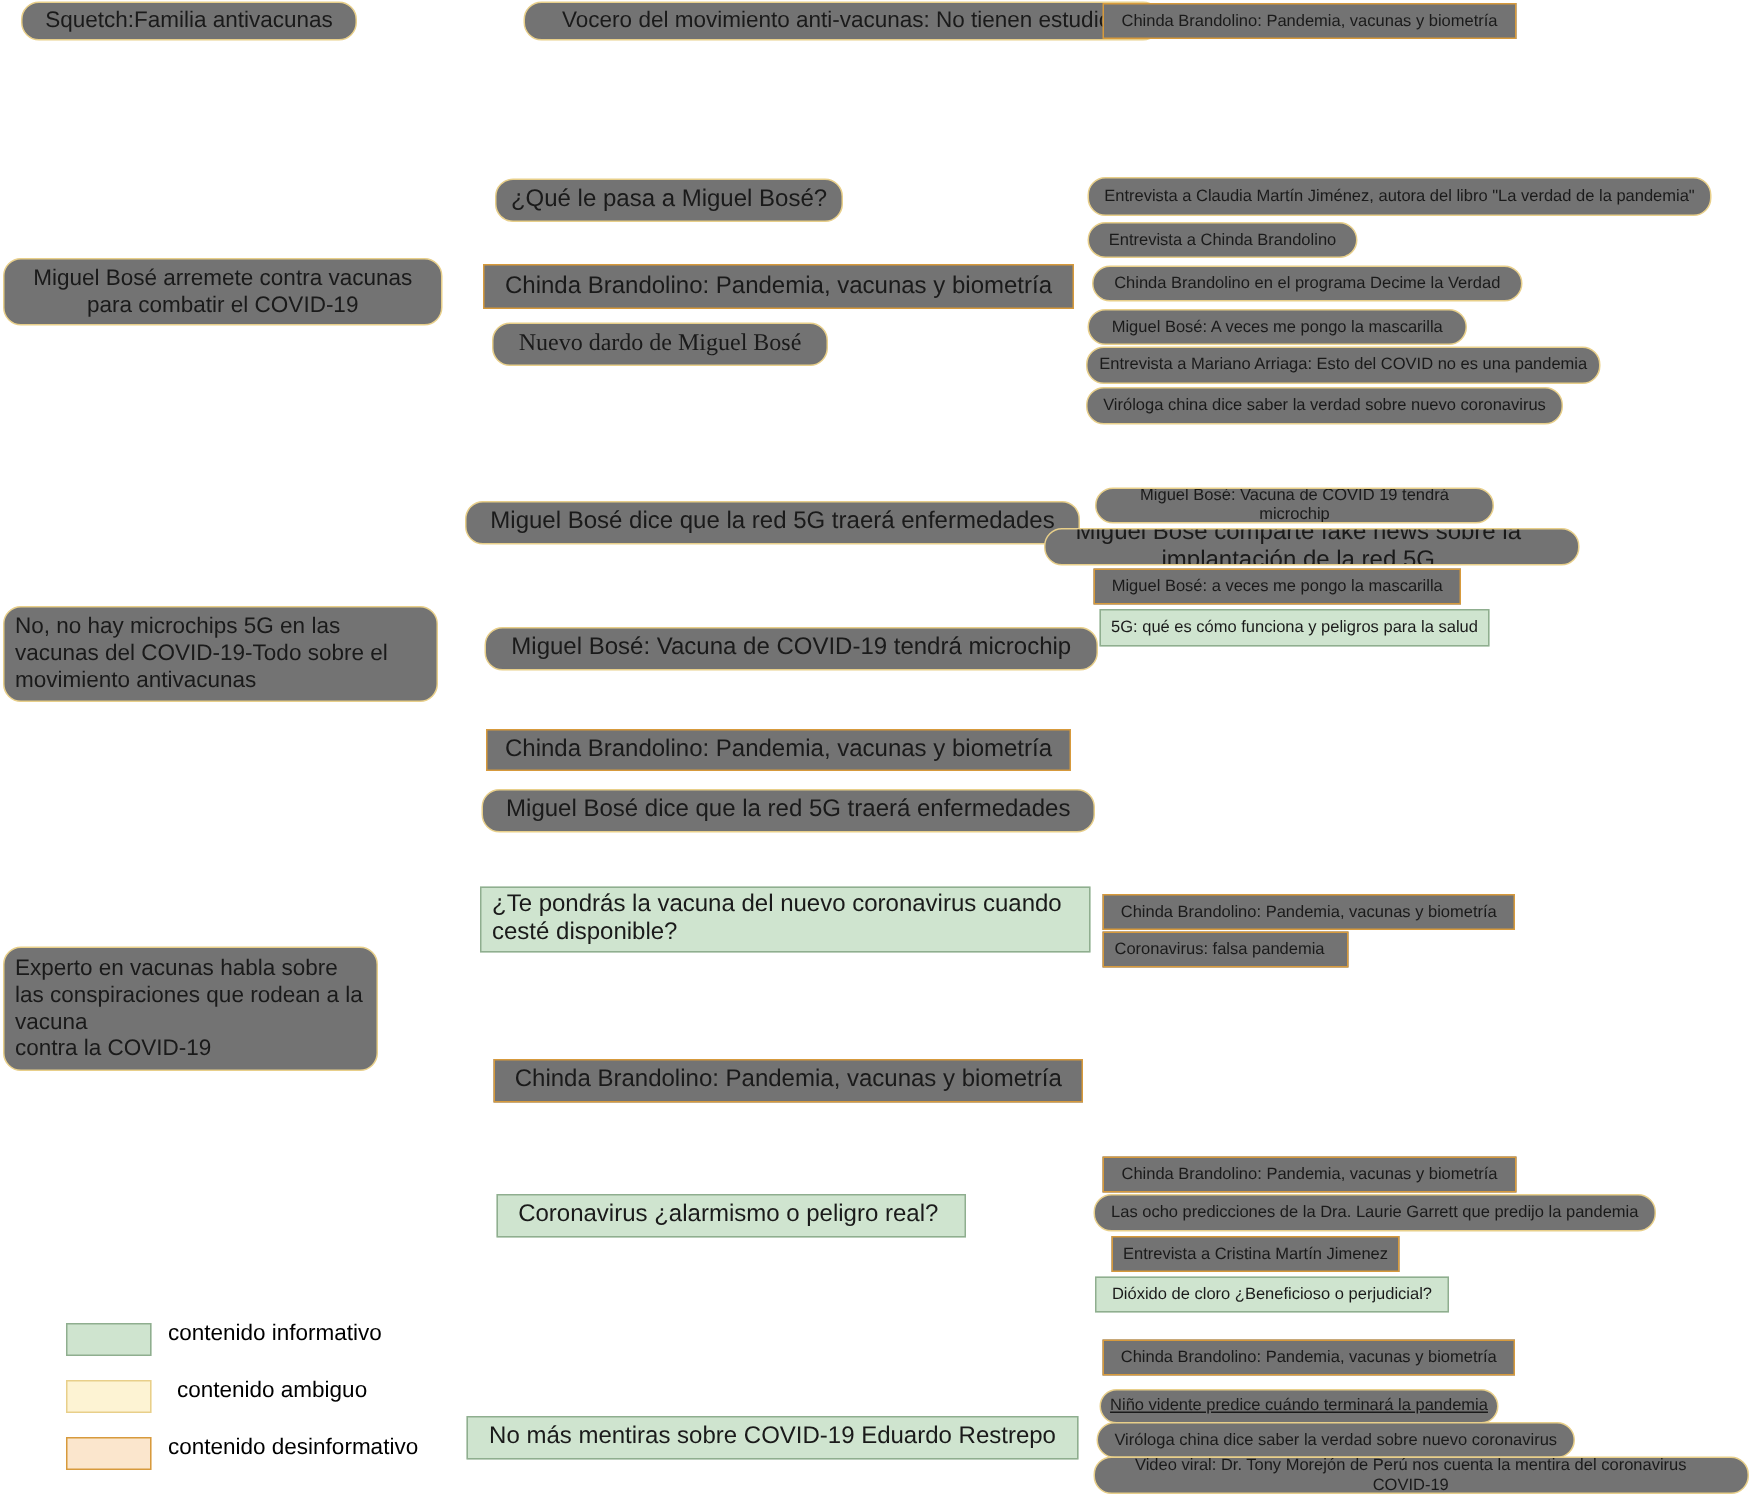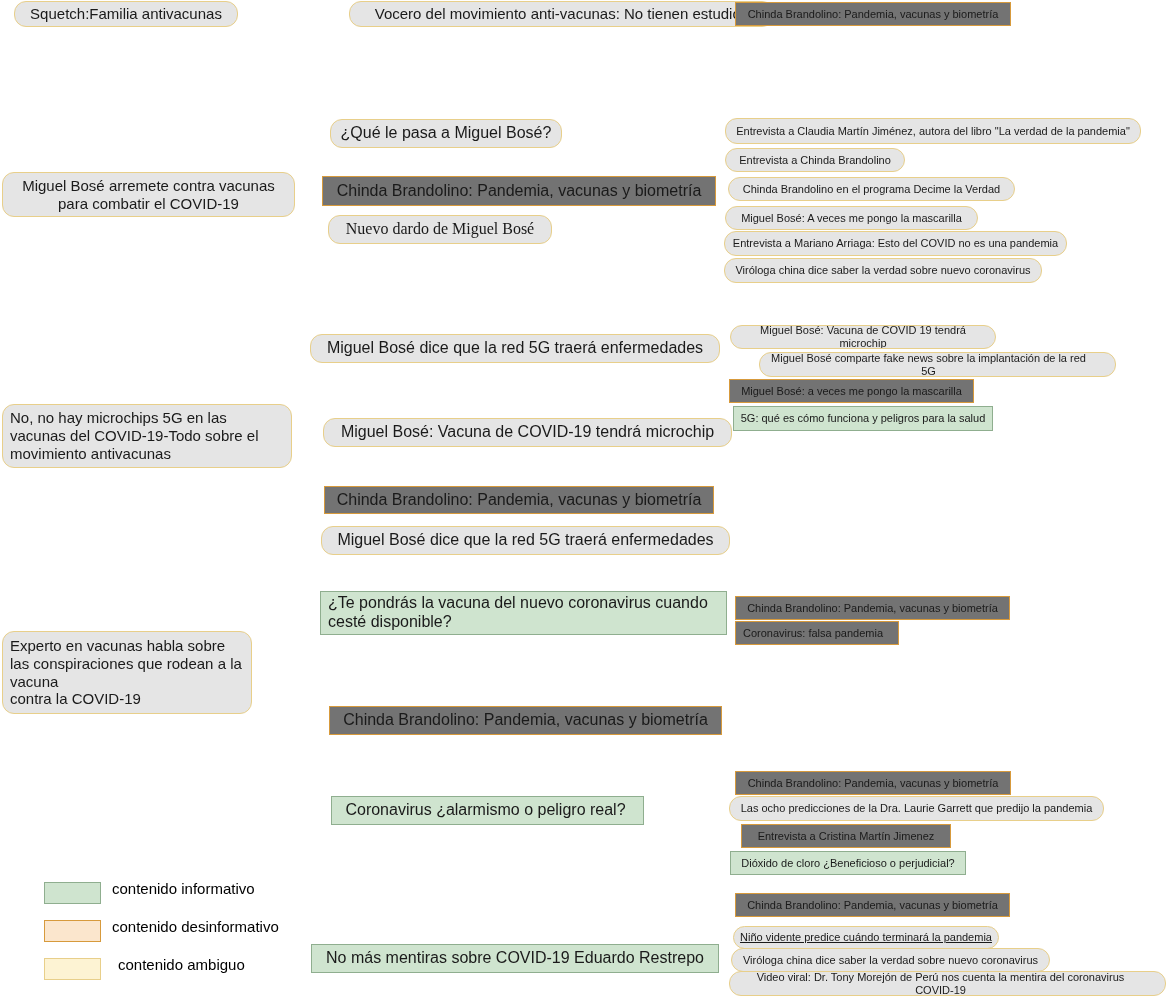--- a/index.html
+++ b/index.html
@@ -27,21 +27,21 @@
     border-width: 1.5px;
     border-style: solid;
     display: flex;
     align-items: center;
     line-height: 1.18;
     white-space: pre-line;
     overflow: hidden;
   }
   
   .cat-ambiguo {
-    background: #e5e5e5;
+    background: #737373;
     border-color: #e8cf8a;
     border-radius: 12px;
   }
   .cat-desinformativo {
     background: #737373;
     border-color: #d79a3c;
   }
   .cat-informativo {
     background: #cfe4cf;
     border-color: #8fae8f;
@@ -93,56 +93,56 @@
       <div class="node cat-ambiguo al-center" style="left: 2px; top: 172px; width: 293px; height: 45px; font-size: 15px; padding-left: 6px; padding-right: 6px;">Miguel Bosé arremete contra vacunas
 para combatir el COVID-19</div>
       <div class="node cat-ambiguo al-center" style="left: 728px; top: 177px; width: 287px; height: 24px; font-size: 11px; padding-left: 6px; padding-right: 6px;">Chinda Brandolino en el programa Decime la Verdad</div>
       <div class="node cat-desinformativo al-center" style="left: 322px; top: 176px; width: 394px; height: 30px; font-size: 16px; padding-left: 6px; padding-right: 6px;">Chinda Brandolino: Pandemia, vacunas y biometría</div>
       <div class="node cat-ambiguo al-center" style="left: 725px; top: 206px; width: 253px; height: 24px; font-size: 11px; padding-left: 6px; padding-right: 6px;">Miguel Bosé: A veces me pongo la mascarilla</div>
       <div class="node cat-ambiguo al-center" style="left: 328px; top: 215px; width: 224px; height: 29px; font-size: 16px; padding-left: 6px; padding-right: 6px; font-family: Liberation Serif, serif;">Nuevo dardo de Miguel Bosé</div>
       <div class="node cat-ambiguo al-center" style="left: 724px; top: 231px; width: 343px; height: 25px; font-size: 11px; padding-left: 6px; padding-right: 6px;">Entrevista a Mariano Arriaga: Esto del COVID no es una pandemia</div>
       <div class="node cat-ambiguo al-center" style="left: 724px; top: 258px; width: 318px; height: 25px; font-size: 11px; padding-left: 6px; padding-right: 6px;">Viróloga china dice saber la verdad sobre nuevo coronavirus</div>
       <div class="node cat-ambiguo al-center" style="left: 730px; top: 325px; width: 266px; height: 24px; font-size: 11px; padding-left: 6px; padding-right: 6px;">Miguel Bosé: Vacuna de COVID 19 tendrá microchip</div>
       <div class="node cat-ambiguo al-center" style="left: 310px; top: 334px; width: 410px; height: 29px; font-size: 16px; padding-left: 6px; padding-right: 6px;">Miguel Bosé dice que la red 5G traerá enfermedades</div>
-      <div class="node cat-ambiguo al-center" style="left: 759px; top: 352px; width: 357px; height: 25px; font-size: 11px; padding-left: 6px; padding-right: 24px;">Miguel Bosé comparte fake news sobre la implantación de la red 5G</div>
+      <div class="node cat-ambiguo al-center" style="left: 696px; top: 352px; width: 357px; height: 25px; font-size: 16px; padding-left: 6px; padding-right: 24px;">Miguel Bosé comparte fake news sobre la implantación de la red 5G</div>
       <div class="node cat-desinformativo al-center" style="left: 729px; top: 379px; width: 245px; height: 24px; font-size: 11px; padding-left: 6px; padding-right: 6px;">Miguel Bosé: a veces me pongo la mascarilla</div>
       <div class="node cat-informativo al-center" style="left: 733px; top: 406px; width: 260px; height: 25px; font-size: 11px; padding-left: 6px; padding-right: 6px;">5G: qué es cómo funciona y peligros para la salud</div>
       <div class="node cat-ambiguo al-left" style="left: 2px; top: 404px; width: 290px; height: 64px; font-size: 15px; padding-left: 7px; padding-right: 7px;">No, no hay microchips 5G en las
 vacunas  del COVID-19-Todo sobre el
 movimiento antivacunas</div>
       <div class="node cat-ambiguo al-center" style="left: 323px; top: 418px; width: 409px; height: 29px; font-size: 16px; padding-left: 6px; padding-right: 6px;">Miguel Bosé: Vacuna de COVID-19 tendrá microchip</div>
       <div class="node cat-desinformativo al-center" style="left: 324px; top: 486px; width: 390px; height: 28px; font-size: 16px; padding-left: 6px; padding-right: 6px;">Chinda Brandolino: Pandemia, vacunas y biometría</div>
       <div class="node cat-ambiguo al-center" style="left: 321px; top: 526px; width: 409px; height: 29px; font-size: 16px; padding-left: 6px; padding-right: 6px;">Miguel Bosé dice que la red 5G traerá enfermedades</div>
       <div class="node cat-informativo al-left" style="left: 320px; top: 591px; width: 407px; height: 44px; font-size: 16px; padding-left: 7px; padding-right: 7px;">¿Te pondrás la vacuna del nuevo coronavirus cuando
 cesté disponible?</div>
       <div class="node cat-desinformativo al-center" style="left: 735px; top: 596px; width: 275px; height: 24px; font-size: 11px; padding-left: 6px; padding-right: 6px;">Chinda Brandolino: Pandemia, vacunas y biometría</div>
       <div class="node cat-desinformativo al-center" style="left: 735px; top: 621px; width: 164px; height: 24px; font-size: 11px; padding-left: 6px; padding-right: 14px;">Coronavirus: falsa pandemia</div>
       <div class="node cat-ambiguo al-left" style="left: 2px; top: 631px; width: 250px; height: 83px; font-size: 15px; padding-left: 7px; padding-right: 7px;">Experto en vacunas habla sobre
  las conspiraciones que rodean a la vacuna
 contra la COVID-19</div>
       <div class="node cat-desinformativo al-center" style="left: 329px; top: 706px; width: 393px; height: 29px; font-size: 16px; padding-left: 6px; padding-right: 6px;">Chinda Brandolino: Pandemia, vacunas y biometría</div>
       <div class="node cat-desinformativo al-center" style="left: 735px; top: 771px; width: 276px; height: 24px; font-size: 11px; padding-left: 6px; padding-right: 6px;">Chinda Brandolino: Pandemia, vacunas y biometría</div>
       <div class="node cat-informativo al-center" style="left: 331px; top: 796px; width: 313px; height: 29px; font-size: 16px; padding-left: 2px; padding-right: 6px;">Coronavirus ¿alarmismo o peligro real?</div>
       <div class="node cat-ambiguo al-center" style="left: 729px; top: 796px; width: 375px; height: 25px; font-size: 11px; padding-left: 6px; padding-right: 6px;">Las ocho predicciones de la Dra. Laurie Garrett que predijo la pandemia</div>
-      <div class="node cat-desinformativo al-center" style="left: 741px; top: 824px; width: 210px; height: 24px; font-size: 11px; padding-left: 6px; padding-right: 6px;">Entrevista a Cristina Martín Jimenez</div>
+      <div class="node cat-desinformativo al-center" style="left: 741px; top: 824px; width: 192px; height: 24px; font-size: 11px; padding-left: 6px; padding-right: 6px;">Entrevista a Cristina Martín Jimenez</div>
       <div class="node cat-informativo al-center" style="left: 730px; top: 851px; width: 236px; height: 24px; font-size: 11px; padding-left: 6px; padding-right: 6px;">Dióxido de cloro ¿Beneficioso o perjudicial?</div>
       <div class="node cat-desinformativo al-center" style="left: 735px; top: 893px; width: 275px; height: 24px; font-size: 11px; padding-left: 6px; padding-right: 6px;">Chinda Brandolino: Pandemia, vacunas y biometría</div>
       <div class="node cat-ambiguo al-center" style="left: 733px; top: 926px; width: 266px; height: 23px; font-size: 11px; padding-left: 6px; padding-right: 6px; text-decoration: underline;">Niño vidente predice cuándo terminará la pandemia</div>
       <div class="node cat-informativo al-center" style="left: 311px; top: 944px; width: 408px; height: 29px; font-size: 16px; padding-left: 6px; padding-right: 6px;">No más mentiras sobre COVID-19 Eduardo Restrepo</div>
       <div class="node cat-ambiguo al-center" style="left: 731px; top: 948px; width: 319px; height: 24px; font-size: 11px; padding-left: 6px; padding-right: 6px;">Viróloga china dice saber la verdad sobre nuevo coronavirus</div>
       <div class="node cat-ambiguo al-center" style="left: 729px; top: 971px; width: 437px; height: 25px; font-size: 11px; padding-left: 6px; padding-right: 20px;">Video viral: Dr. Tony Morejón de Perú nos cuenta la mentira del coronavirus COVID-19</div>
     </div>
 
   <div id="legend">
       <div class="legend-row">
         <div class="legend-swatch" style="background: rgb(207, 228, 207); border-color: rgb(143, 174, 143);"></div>
         <div class="legend-label" style="left: 68px;">contenido informativo</div>
       </div>
       <div class="legend-row">
+        <div class="legend-swatch" style="background: rgb(253, 243, 211); border-color: rgb(232, 207, 138);"></div>
+        <div class="legend-label" style="left: 74px;">contenido ambiguo</div>
+      </div>
+      <div class="legend-row">
         <div class="legend-swatch" style="background: rgb(251, 230, 205); border-color: rgb(215, 154, 60);"></div>
         <div class="legend-label" style="left: 68px;">contenido desinformativo</div>
-      </div>
-      <div class="legend-row">
-        <div class="legend-swatch" style="background: rgb(253, 243, 211); border-color: rgb(232, 207, 138);"></div>
-        <div class="legend-label" style="left: 74px;">contenido ambiguo</div>
       </div>
     </div>
 </div>
 
 </body></html>

